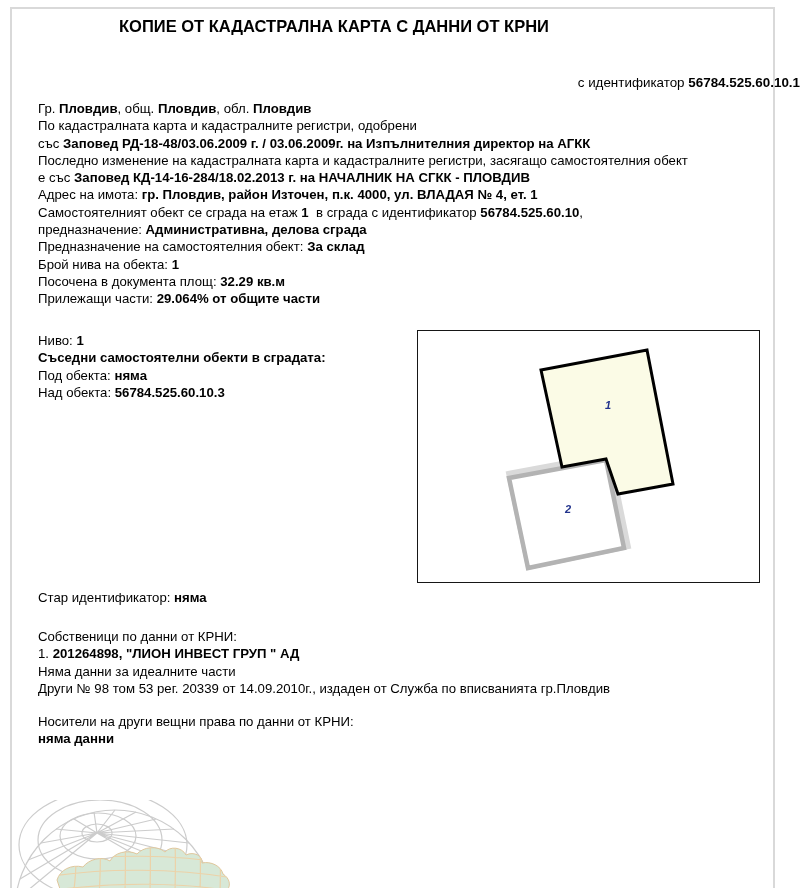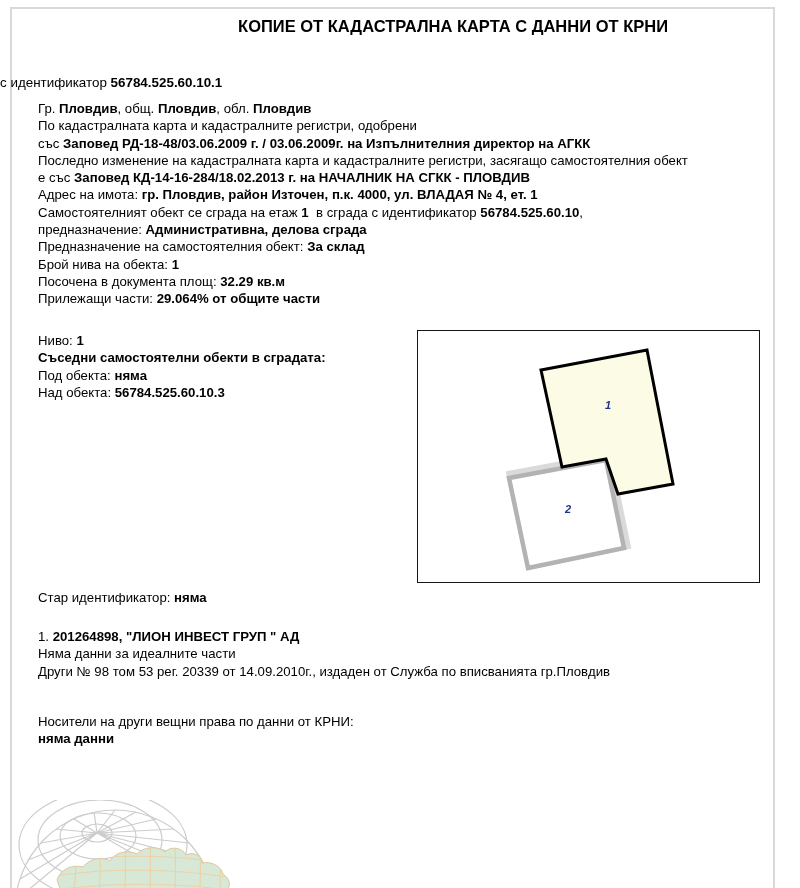--- a/index.html
+++ b/index.html
@@ -9,23 +9,23 @@
     font-family:"Liberation Sans","DejaVu Sans",sans-serif;
     font-size:13.2px;
   }
   .abs{position:absolute}
   #page-frame{
     left:10px;top:7px;width:761px;height:881px;
     border-top:2px solid var(--page-frame,#d9d9d9);
     border-left:2px solid var(--page-frame,#d9d9d9);
     border-right:2px solid var(--page-frame,#d9d9d9);
   }
-  #header{left:0;top:17px;width:668px;text-align:right;line-height:19px;font-size:16.5px}
+  #header{left:0;top:17px;width:668px;text-align:center;line-height:19px;font-size:16.5px}
   #doc-title{font-weight:bold}
-  #identifier{left:0;top:75px;width:800px;text-align:left;font-size:13.4px;white-space:pre}
+  #identifier{left:0;top:75px;width:800px;text-align:right;font-size:13.4px;white-space:pre}
   .tblock{position:absolute;left:38px}
   .tline{line-height:17.3px;white-space:pre}
   #main-block{top:100px}
   #level-block{top:332px}
   #old-id-block{top:589px}
   #owners-block{top:628px}
   #rights-block{top:713px}
   #map-box{
     left:417px;top:330px;width:341px;height:251px;
     border:1.5px solid #161616;background:#fff;
@@ -87,20 +87,21 @@
       <text class="unit-num" x="190" y="78">1</text>
     </g>
   </svg>
 </div>
 
 <div class="tblock" id="old-id-block">
     <div class="tline"><span>Стар идентификатор: </span><b>няма</b></div>
   </div>
 
 <div class="tblock" id="owners-block">
+    <div class="tline"><span>Собственици по данни от КРНИ:</span></div>
     <div class="tline"><span>1. </span><b>201264898, "ЛИОН ИНВЕСТ ГРУП " АД</b></div>
     <div class="tline"><span>Няма данни за идеалните части</span></div>
     <div class="tline"><span>Други № 98 том 53 рег. 20339 от 14.09.2010г., издаден от Служба по вписванията гр.Пловдив</span></div>
   </div>
 
 <div class="tblock" id="rights-block">
     <div class="tline"><span>Носители на други вещни права по данни от КРНИ:</span></div>
     <div class="tline"><b>няма данни</b></div>
   </div>
 

